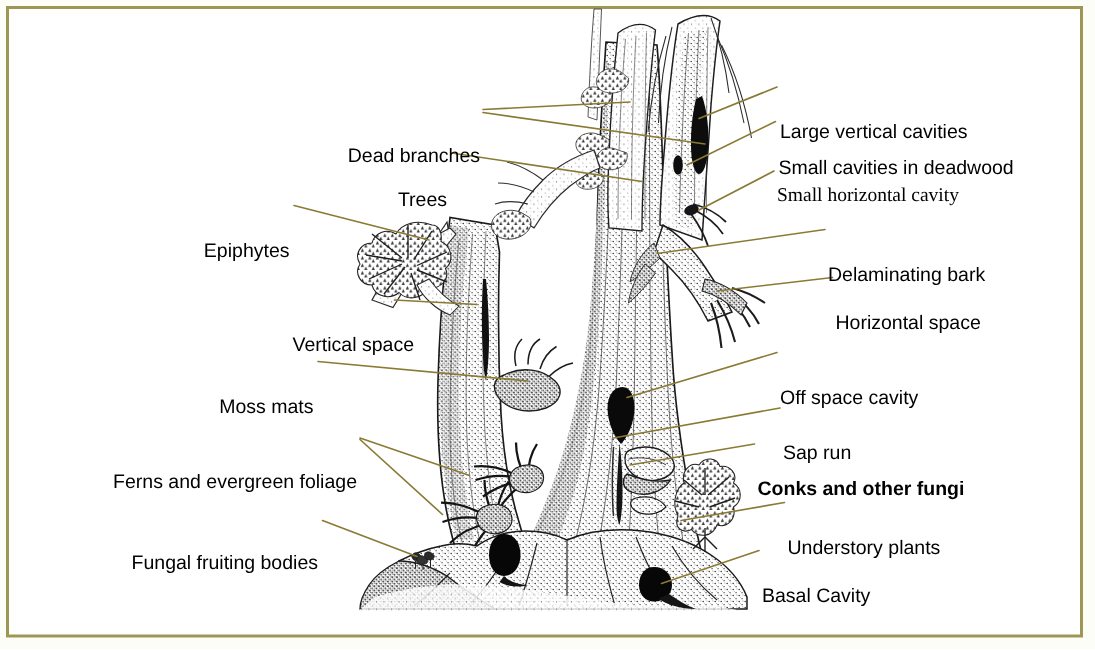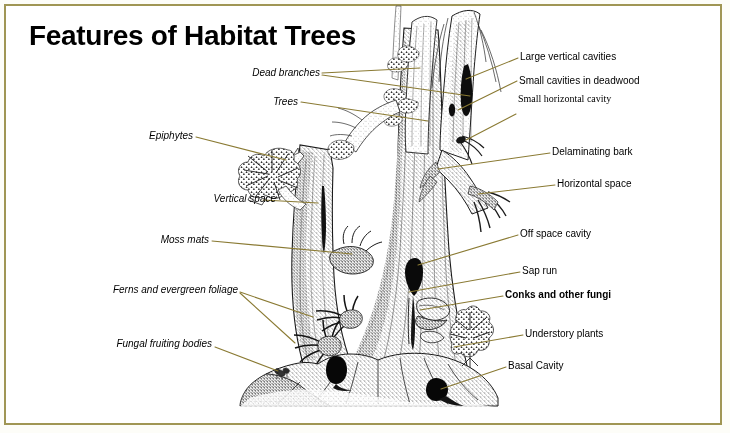--- a/index.html
+++ b/index.html
@@ -38,28 +38,29 @@
     left: 29px;
     top: 20px;
     font-size: 28px;
     font-weight: bold;
     color: #000000;
     letter-spacing: -0.3px;
     white-space: nowrap;
   }
   .label {
     position: absolute;
-    font-size: 10px;
+    font-size: 13px;
     color: #000000;
     white-space: nowrap;
     line-height: 1;
+    margin-top: 29px;
   }
   .label.right { text-align: left; }
   .label.left  { text-align: right; }
-  .label.left  { transform: translateX(-100%); font-style: italic; }
+  .label.left  { transform: translateX(-100%); }
 </style>
 </head>
 <body>
 
 <div id="slide">
 
   <div id="frame"></div>
 
   <svg id="canvas" viewBox="0 0 730 433">
     <defs>
@@ -349,21 +350,20 @@
         <line x1="550" y1="153" x2="438" y2="169" stroke="#8a7a33"></line>
         <line x1="555" y1="185" x2="478" y2="194" stroke="#8a7a33"></line>
         <line x1="518" y1="235" x2="418" y2="265" stroke="#8a7a33"></line>
         <line x1="520" y1="272" x2="409" y2="292" stroke="#8a7a33"></line>
         <line x1="503" y1="296" x2="420" y2="310" stroke="#8a7a33"></line>
         <line x1="523" y1="335" x2="454" y2="347" stroke="#8a7a33"></line>
         <line x1="506" y1="367" x2="441" y2="389" stroke="#8a7a33"></line>
       </g>
   </svg>
 
-  <div id="title">Features of Habitat Trees</div>
 
   <div id="labels">
       <div class="label left" style="left: 320px; top: 68px;">Dead branches</div>
       <div class="label left" style="left: 298px; top: 97px;">Trees</div>
       <div class="label left" style="left: 193px; top: 131px;">Epiphytes</div>
       <div class="label left" style="left: 276px; top: 194px;">Vertical  space</div>
       <div class="label left" style="left: 209px; top: 235px;">Moss mats</div>
       <div class="label left" style="left: 238px; top: 285px;">Ferns and evergreen foliage</div>
       <div class="label left" style="left: 212px; top: 339px;">Fungal fruiting bodies</div>
       <div class="label right" style="left: 520px; top: 52px;">Large vertical cavities</div>

